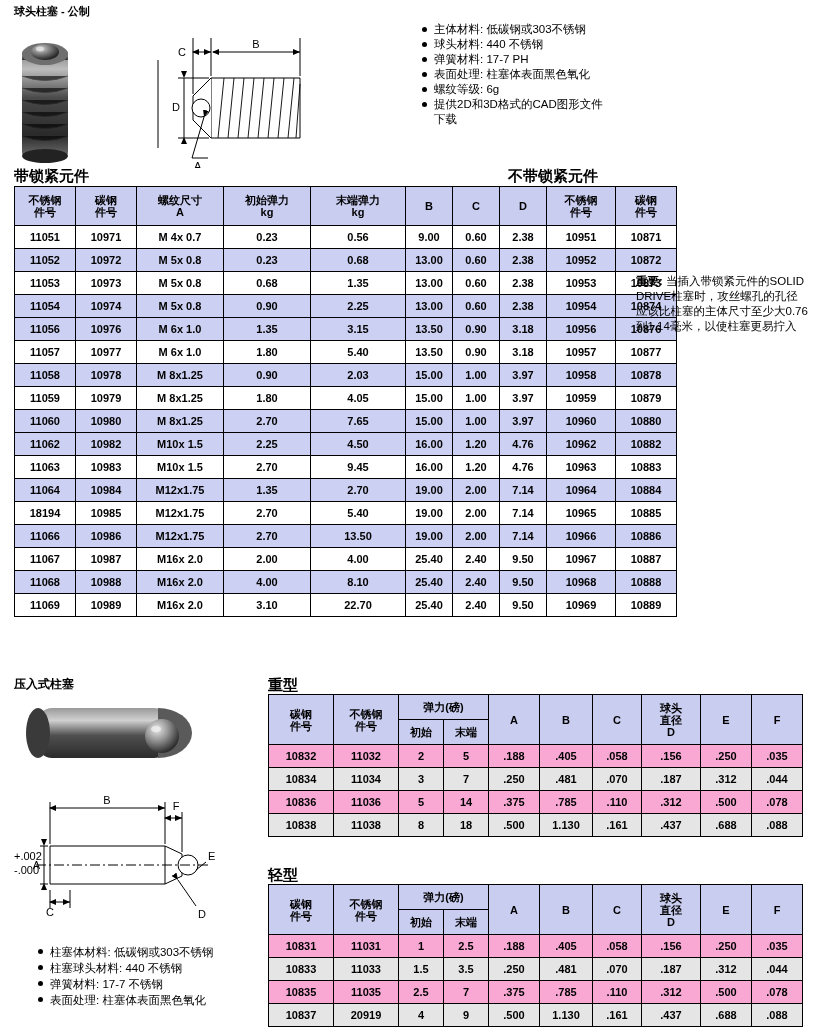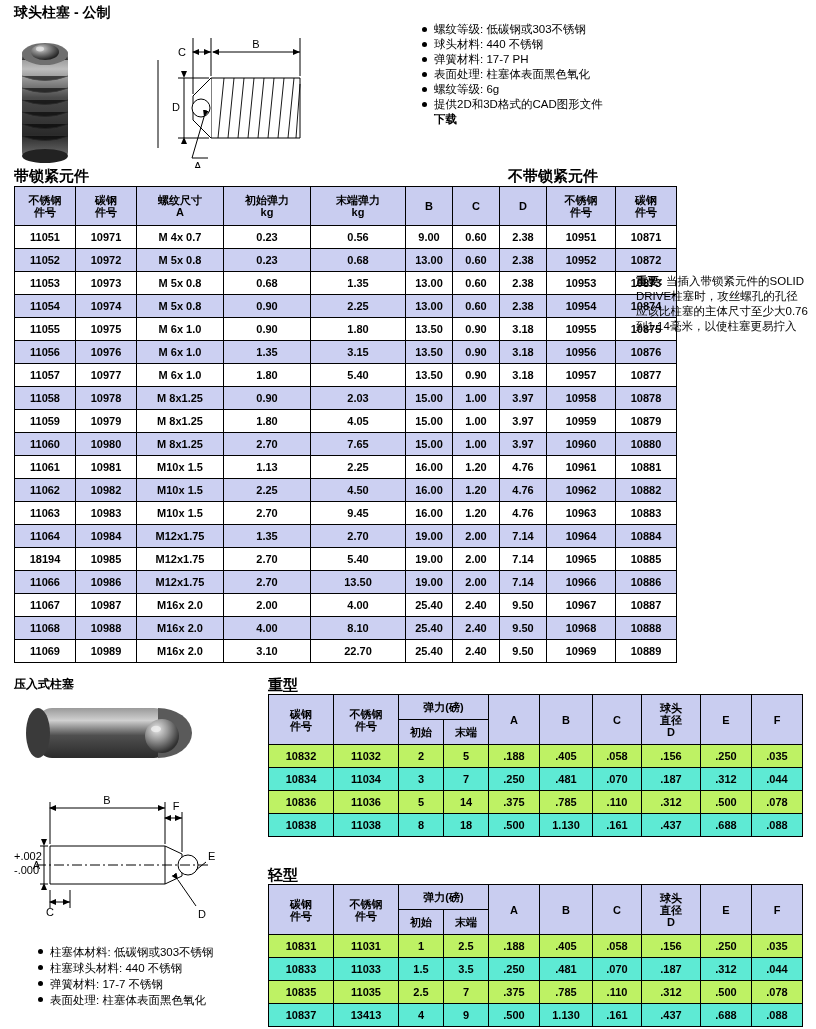--- a/index.html
+++ b/index.html
@@ -19,21 +19,21 @@
   .page {
     position: relative;
     width: 816px;
     height: 1029px;
   }
 
   
   .sec-title {
     position: absolute;
     font-weight: bold;
-    font-size: 14px;
+    font-size: 11px;
   }
   #title-main { left: 14px; top: 4px; }
   #title-press { left: 14px; top: 676px; font-size: 12px; }
 
   
   .bullet-list {
     position: absolute;
     list-style: none;
     margin: 0;
     padding: 0;
@@ -131,22 +131,22 @@
   }
   .pf-table th, .pf-table td {
     border: 1px solid #000;
     text-align: center;
     font-size: 11px;
     font-weight: bold;
     height: 22px;
     padding: 0;
   }
   .pf-table th { background: #c9cdf0; line-height: 12px; padding: 1px; }
-  .pf-table td.alt { background: #bef264; text-align: center; }
-  .pf-table td.plain { background: #5eead4; }
+  .pf-table td.alt { background: #f9a8d4; text-align: center; }
+  .pf-table td.plain { background: #e5e5e5; }
   #table-heavy { left: 268px; top: 694px; }
   #table-light { left: 268px; top: 884px; }
   .pf-table .w0 { width: 62px; }
   .pf-table .w1 { width: 62px; }
   .pf-table .w2 { width: 42px; margin-left: 20px; }
   .pf-table .w3 { width: 42px; }
   .pf-table .w4 { width: 48px; }
   .pf-table .w5 { width: 50px; }
   .pf-table .w6 { width: 46px; }
   .pf-table .w7 { width: 56px; }
@@ -248,27 +248,27 @@
 
       <g stroke="#000" stroke-width="1">
         <path d="M196 99 L184 140" marker-start="url(#arrS)"></path>
         <path d="M184 140 L200 140"></path>
       </g>
       <text class="dim-text" x="186" y="152" text-anchor="start">A</text>
     </svg>
   </div>
 
   <ul class="bullet-list" id="spec-list">
-    <li>螺纹等级: 低碳钢或303不锈钢</li>
+    <li>主体材料: 低碳钢或303不锈钢</li>
     <li>球头材料: 440 不锈钢</li>
     <li>弹簧材料: 17-7 PH</li>
     <li>表面处理: 柱塞体表面黑色氧化</li>
     <li>螺纹等级: 6g</li>
     <li>提供2D和3D格式的CAD图形文件</li>
-    <li style="padding-left:14px;font-weight:bold;">
+    <li style="padding-left:14px;">
       <span>下载</span>
     </li>
   </ul>
   <style>#spec-list li:last-child:before{display:none;}</style>
 
   <div class="tbl-label" id="lbl-locking">带锁紧元件</div>
   <div class="tbl-label" id="lbl-nonlocking">不带锁紧元件</div>
 
   <table class="grid" id="table-main">
     <thead>
@@ -355,32 +355,20 @@
           <td class="c2 alt">M 5x 0.8</td>
           <td class="c3 alt">0.90</td>
           <td class="c4 alt">2.25</td>
           <td class="c5 alt">13.00</td>
           <td class="c6 alt">0.60</td>
           <td class="c7 alt">2.38</td>
           <td class="c8 alt">10954</td>
           <td class="c9 alt">10874</td>
         </tr>
         <tr>
-          <td class="c0 plain">11055</td>
-          <td class="c1 plain">10975</td>
-          <td class="c2 plain">M 6x 1.0</td>
-          <td class="c3 plain">0.90</td>
-          <td class="c4 plain">1.80</td>
-          <td class="c5 plain">13.50</td>
-          <td class="c6 plain">0.90</td>
-          <td class="c7 plain">3.18</td>
-          <td class="c8 plain">10955</td>
-          <td class="c9 plain">10875</td>
-        </tr>
-        <tr>
           <td class="c0 alt">11056</td>
           <td class="c1 alt">10976</td>
           <td class="c2 alt">M 6x 1.0</td>
           <td class="c3 alt">1.35</td>
           <td class="c4 alt">3.15</td>
           <td class="c5 alt">13.50</td>
           <td class="c6 alt">0.90</td>
           <td class="c7 alt">3.18</td>
           <td class="c8 alt">10956</td>
           <td class="c9 alt">10876</td>
@@ -425,32 +413,20 @@
           <td class="c0 alt">11060</td>
           <td class="c1 alt">10980</td>
           <td class="c2 alt">M 8x1.25</td>
           <td class="c3 alt">2.70</td>
           <td class="c4 alt">7.65</td>
           <td class="c5 alt">15.00</td>
           <td class="c6 alt">1.00</td>
           <td class="c7 alt">3.97</td>
           <td class="c8 alt">10960</td>
           <td class="c9 alt">10880</td>
-        </tr>
-        <tr>
-          <td class="c0 plain">11061</td>
-          <td class="c1 plain">10981</td>
-          <td class="c2 plain">M10x 1.5</td>
-          <td class="c3 plain">1.13</td>
-          <td class="c4 plain">2.25</td>
-          <td class="c5 plain">16.00</td>
-          <td class="c6 plain">1.20</td>
-          <td class="c7 plain">4.76</td>
-          <td class="c8 plain">10961</td>
-          <td class="c9 plain">10881</td>
         </tr>
         <tr>
           <td class="c0 alt">11062</td>
           <td class="c1 alt">10982</td>
           <td class="c2 alt">M10x 1.5</td>
           <td class="c3 alt">2.25</td>
           <td class="c4 alt">4.50</td>
           <td class="c5 alt">16.00</td>
           <td class="c6 alt">1.20</td>
           <td class="c7 alt">4.76</td>
@@ -772,21 +748,21 @@
           <td class="w3 alt">7</td>
           <td class="w4 alt">.375</td>
           <td class="w5 alt">.785</td>
           <td class="w6 alt">.110</td>
           <td class="w7 alt">.312</td>
           <td class="w8 alt">.500</td>
           <td class="w9 alt">.078</td>
         </tr>
         <tr>
           <td class="w0 plain">10837</td>
-          <td class="w1 plain">13413</td>
+          <td class="w1 plain">20919</td>
           <td class="w2 plain">4</td>
           <td class="w3 plain">9</td>
           <td class="w4 plain">.500</td>
           <td class="w5 plain">1.130</td>
           <td class="w6 plain">.161</td>
           <td class="w7 plain">.437</td>
           <td class="w8 plain">.688</td>
           <td class="w9 plain">.088</td>
         </tr>
       </tbody>

